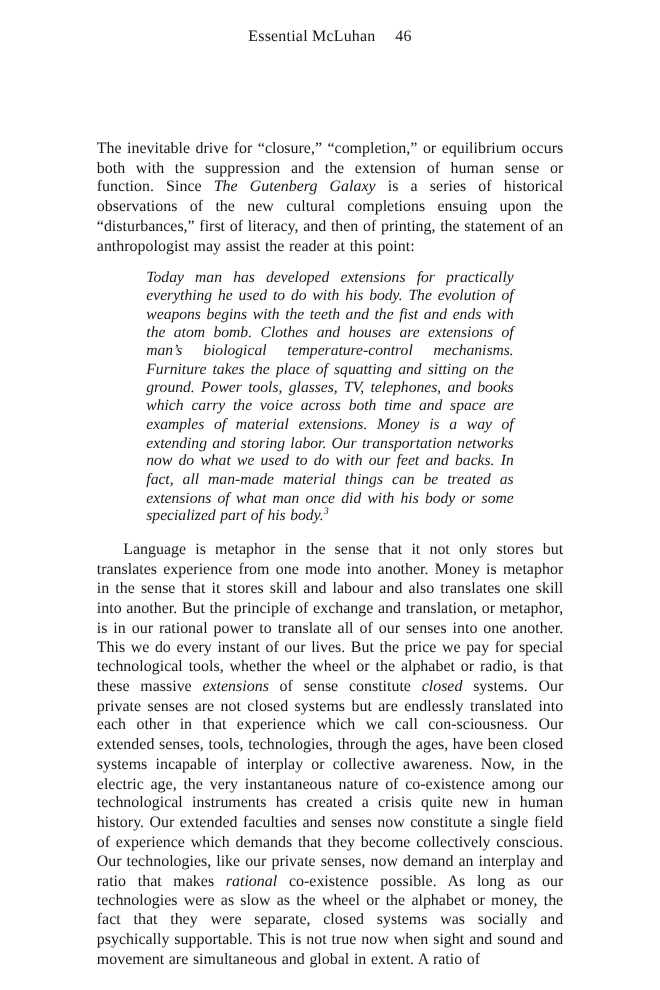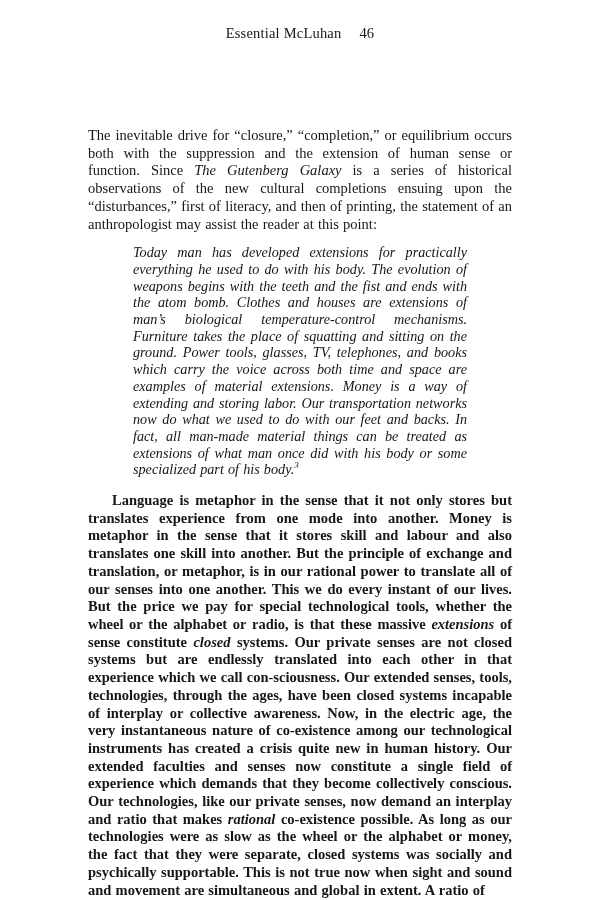--- a/index.html
+++ b/index.html
@@ -42,21 +42,20 @@
     font-size: 14.5px;
     line-height: 17.7px;
     word-spacing: 0.6px;
     margin-top: 46px;
   }
   p.body {
     margin: 0;
   }
   p.indent {
     text-indent: 24px;
-    font-weight: bold;
   }
   p.blockquote {
     margin: 11px 45px 14px 45px;
     font-style: italic;
     font-size: 14.2px;
     line-height: 16.7px;
   }
   sup {
     font-size: 9px;
     line-height: 0;

